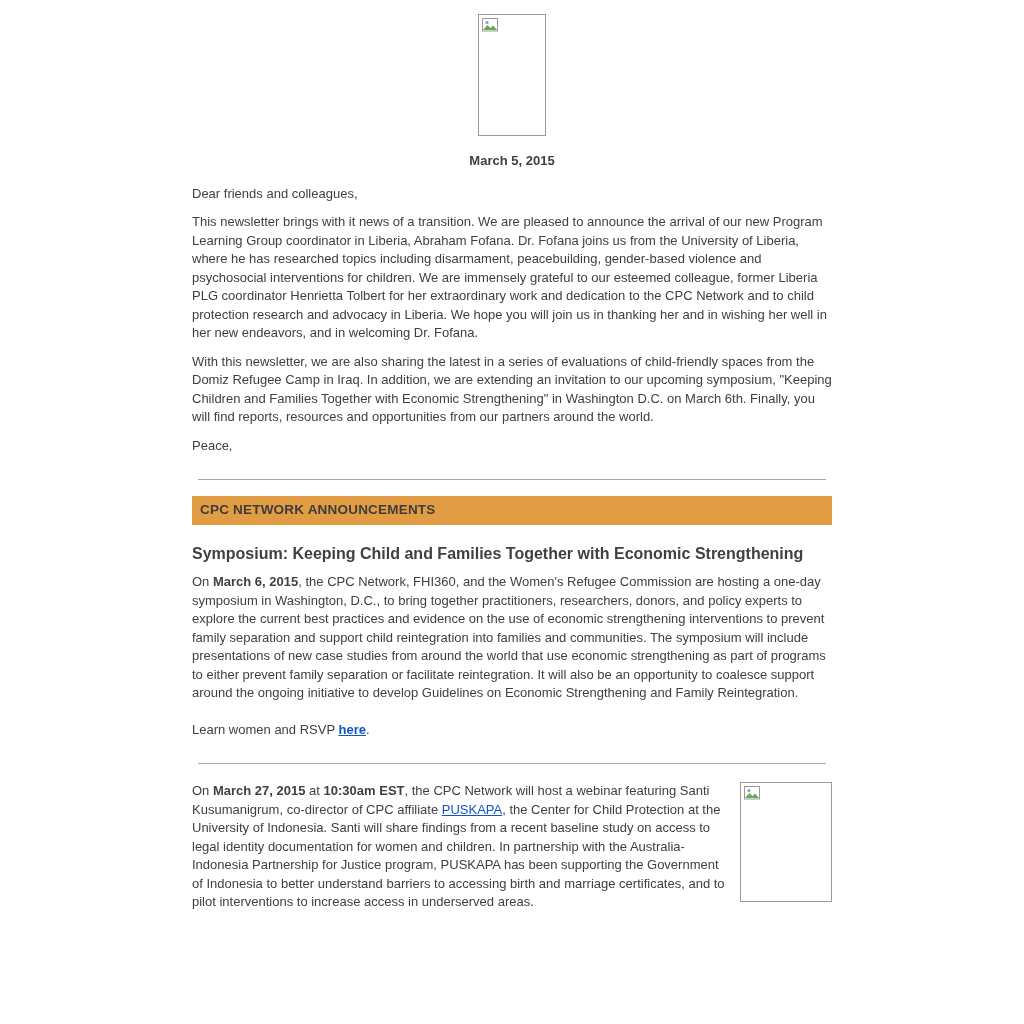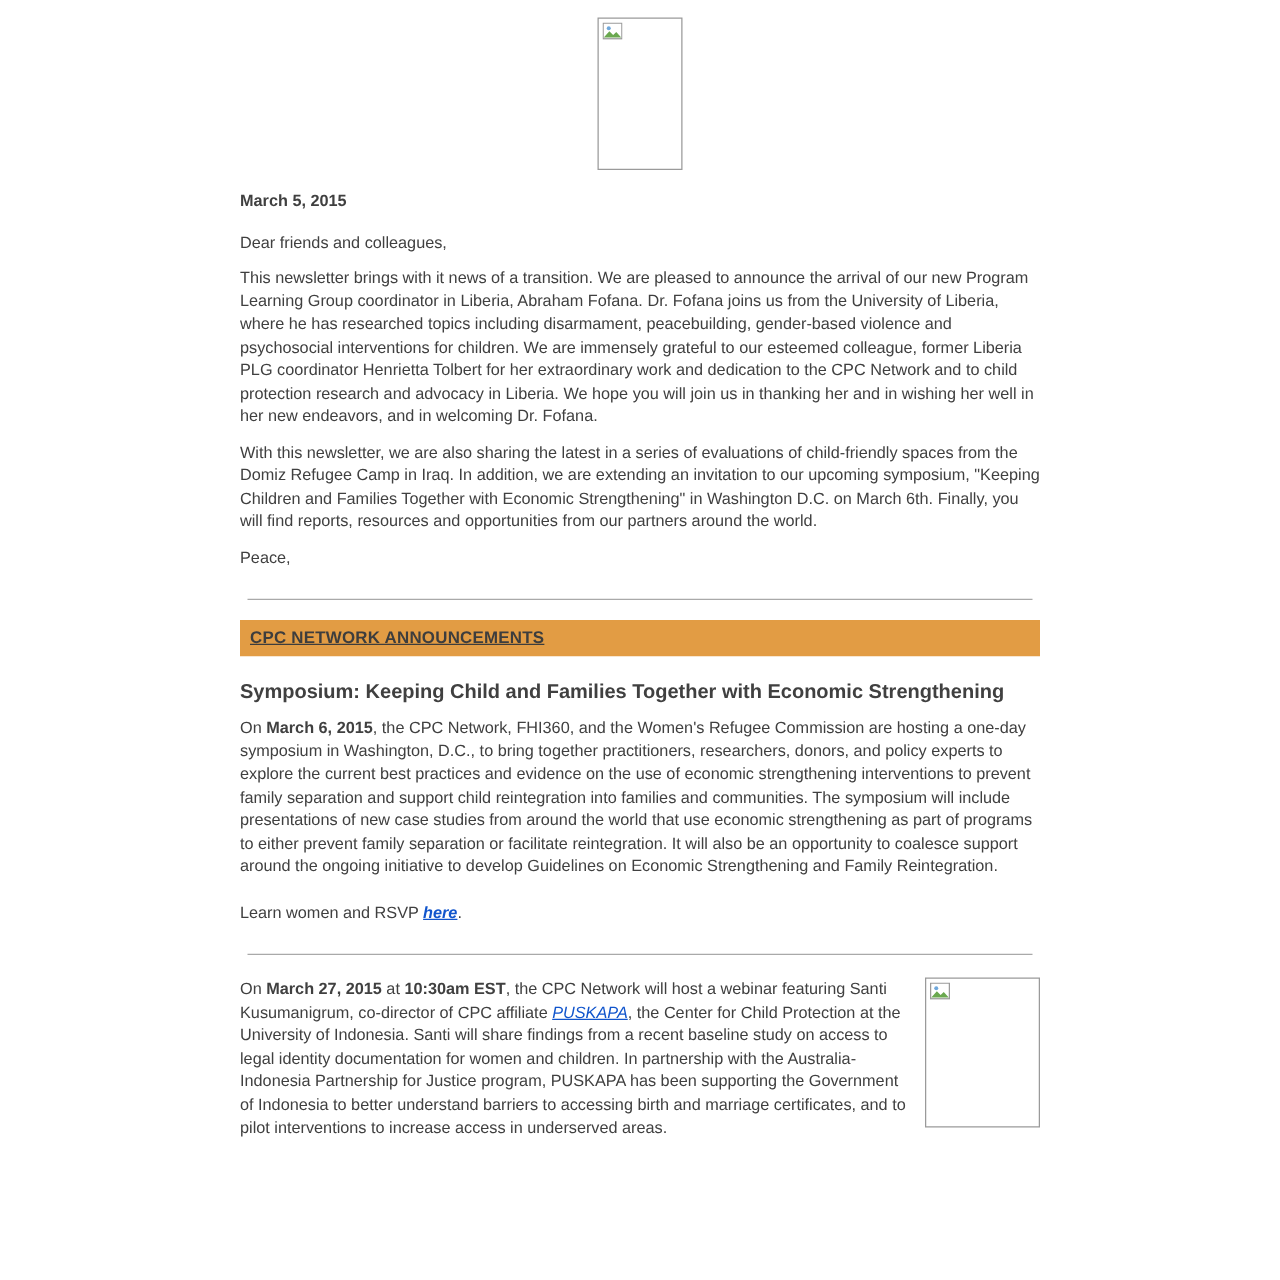--- a/index.html
+++ b/index.html
@@ -22,53 +22,51 @@
     margin: 14px auto 0 auto;
     position: relative;
     background: #ffffff;
   }
   .broken-icon {
     position: absolute;
     top: 3px;
     left: 3px;
   }
   .date-line {
-    text-align: left;
+    text-align: center;
     font-weight: bold;
     margin: 16px 0 14px 0;
   }
   p {
     margin: 0 0 10px 0;
   }
   hr.divider {
     border: none;
     border-top: 1px solid #a9a9a9;
     margin: 24px 6px 0 6px;
   }
   .banner {
     background: #e29c44;
     color: #3d3d3d;
     font-weight: bold;
     font-size: 13.5px;
     padding: 5px 8px;
     margin: 16px 0 0 0;
     letter-spacing: 0.2px;
-    text-decoration: underline;
   }
   h3.item-title {
     font-size: 16px;
     font-weight: bold;
     margin: 20px 0 10px 0;
     line-height: 18.5px;
   }
   a.link {
     color: #1155cc;
     text-decoration: underline;
     cursor: pointer;
-    font-style: italic;
   }
   a.link.bold {
     font-weight: bold;
   }
   .cta {
     margin: 18px 0 10px 0;
   }
   .webinar-section {
     margin-top: 18px;
   }

